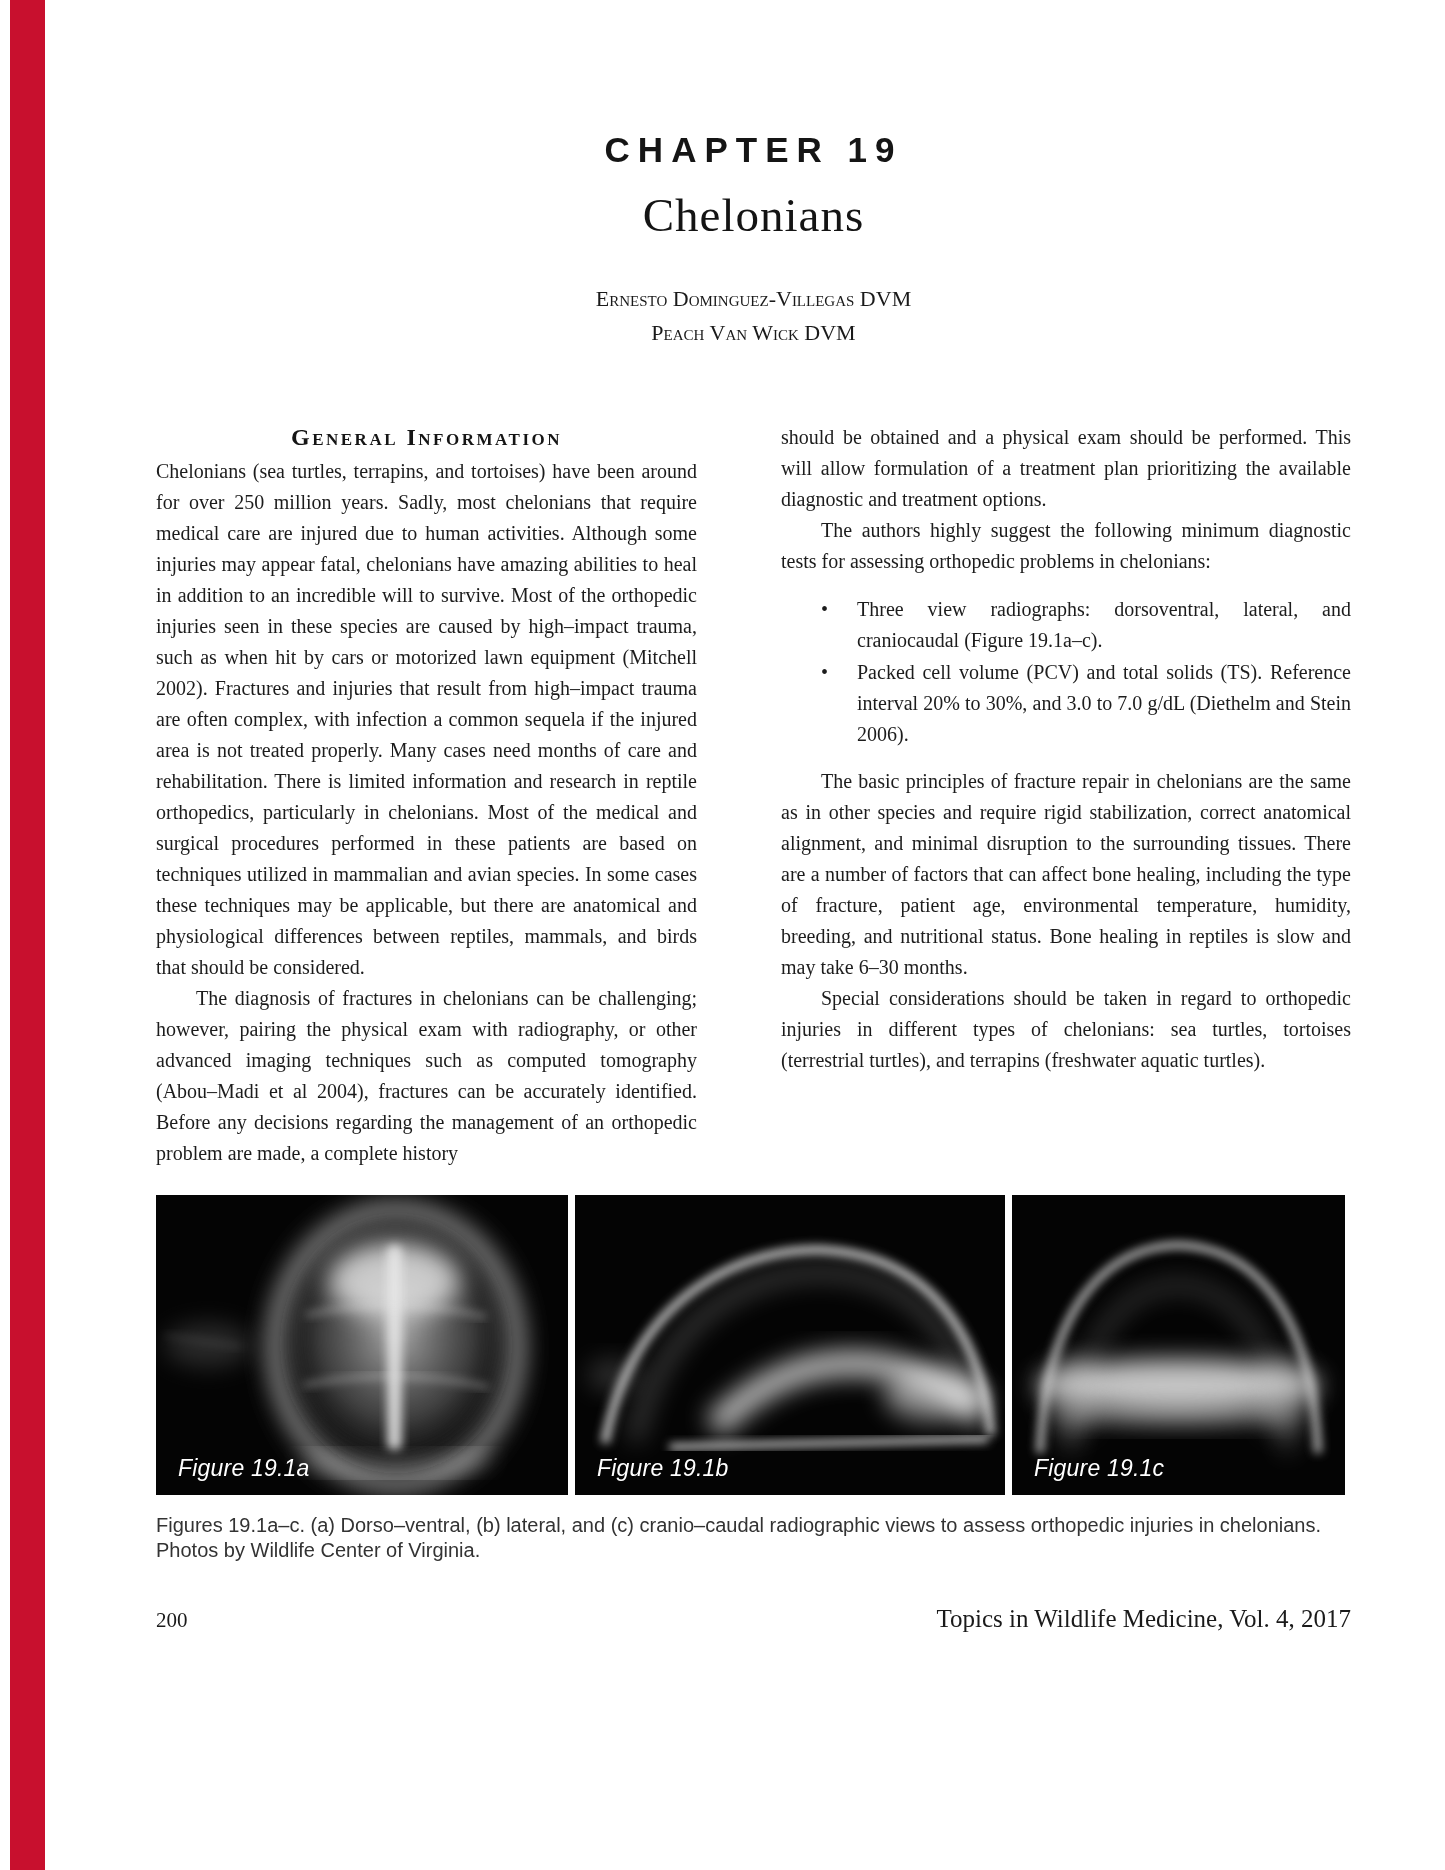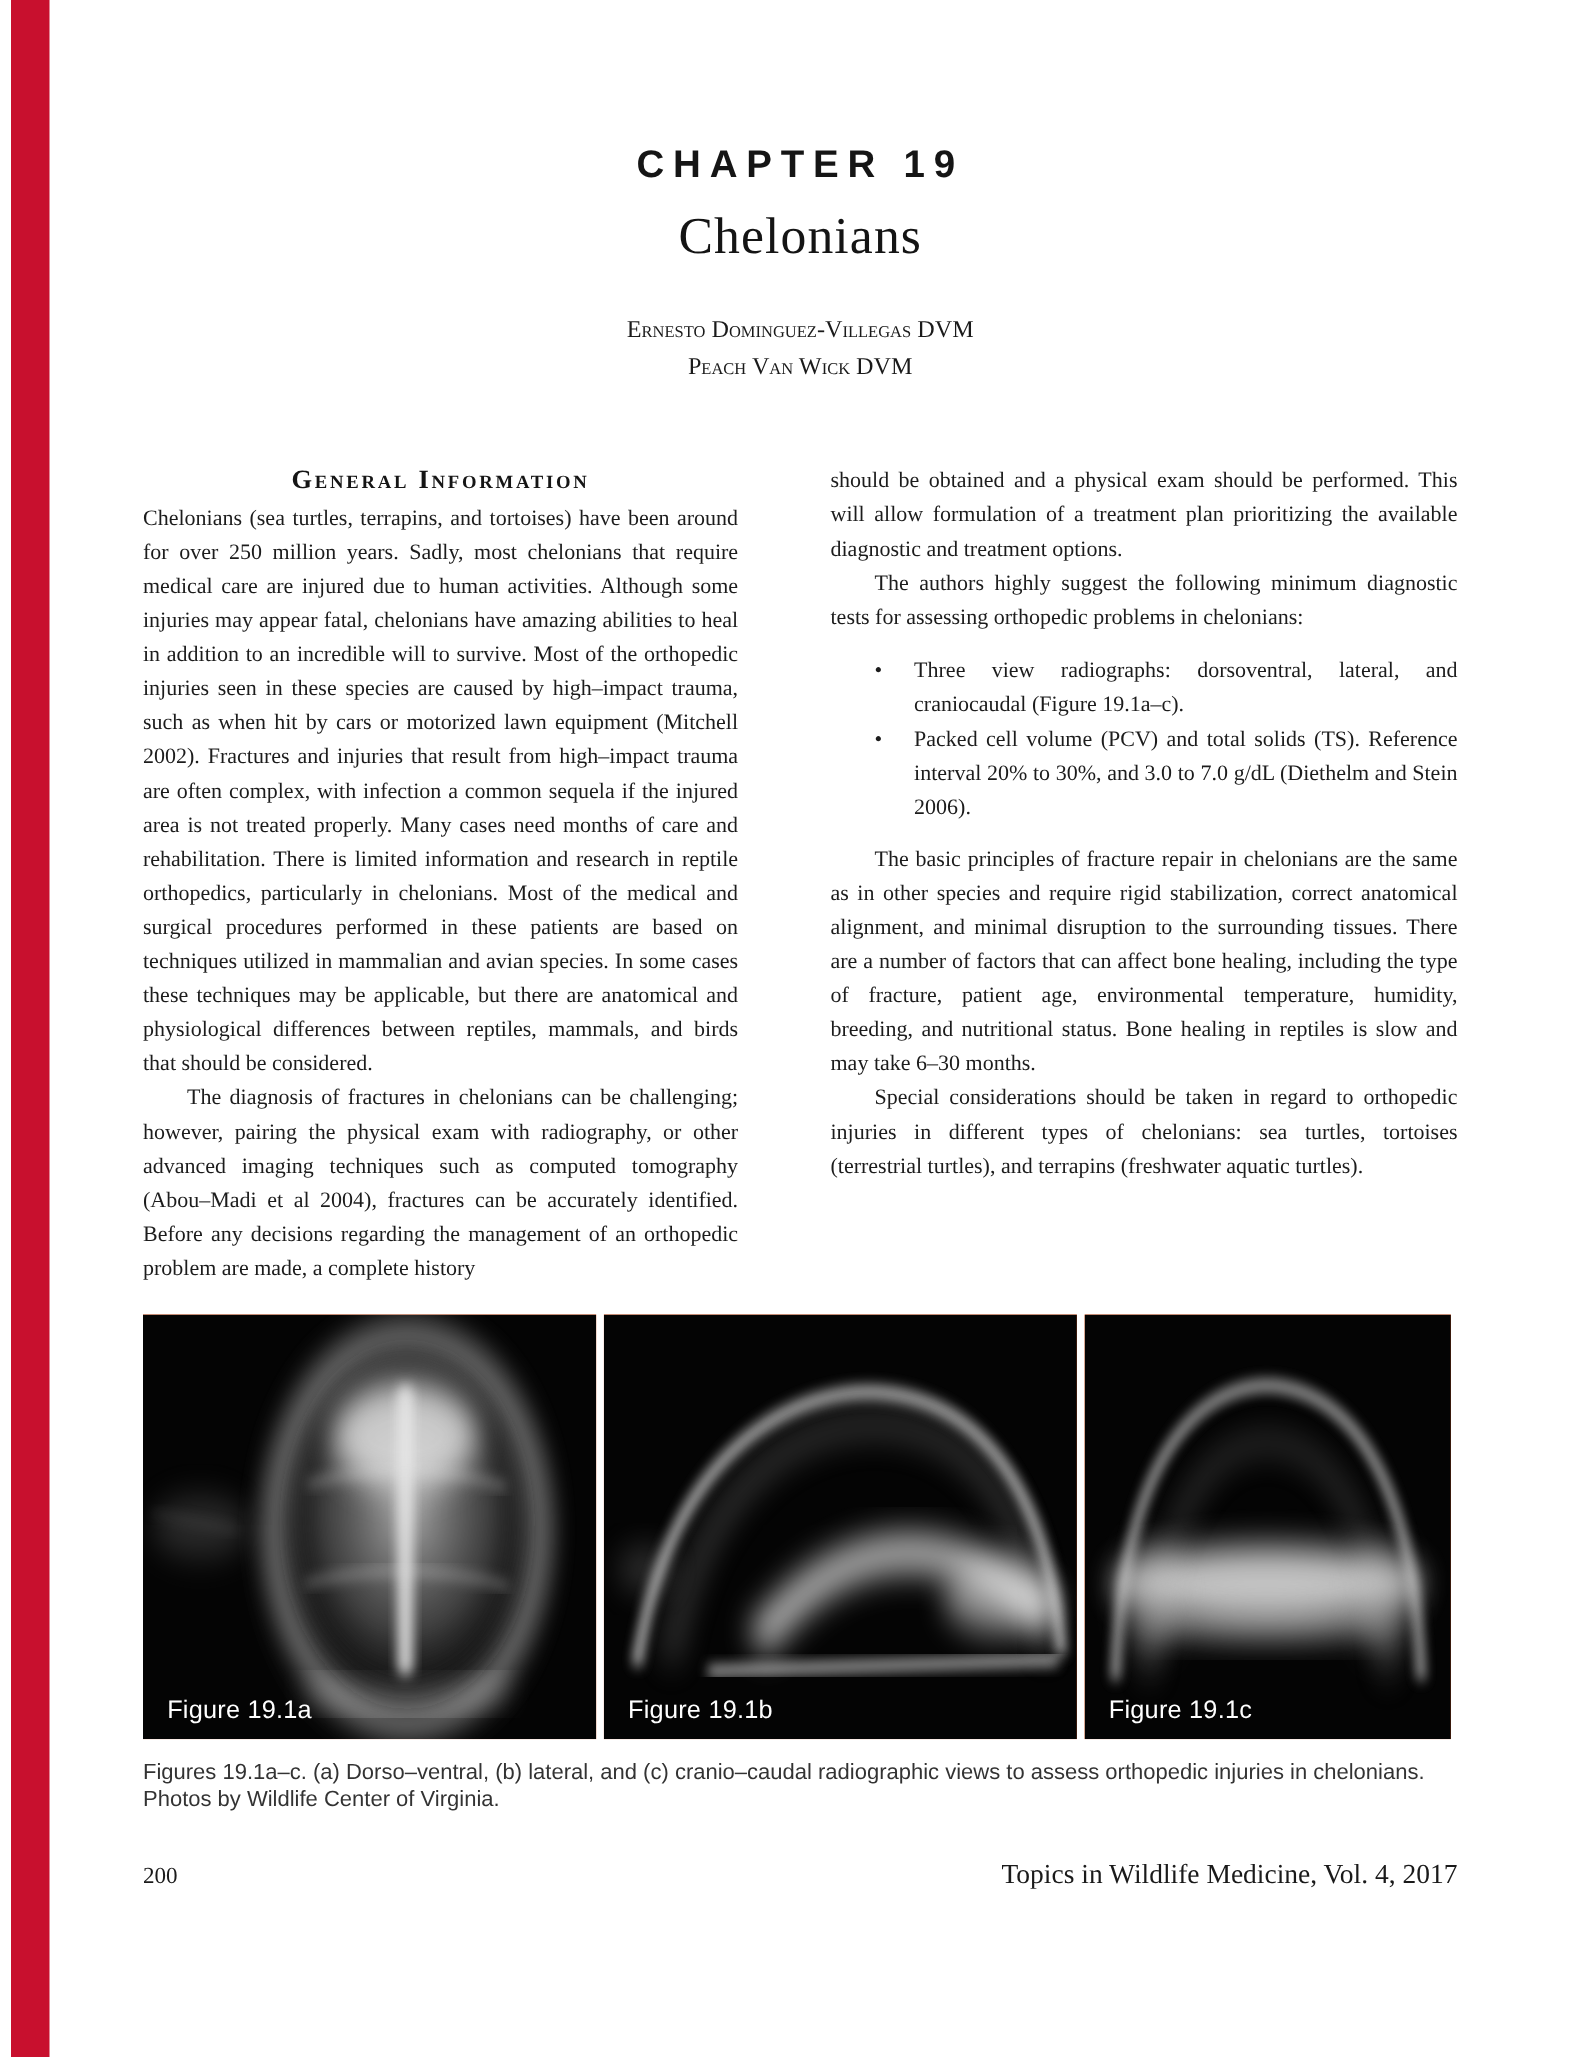--- a/index.html
+++ b/index.html
@@ -9,21 +9,21 @@
     width:1445px;height:1870px;
     background:#ffffff;
     font-family:"Liberation Serif", serif;
     color:#1c1c1c;
     overflow:hidden;
   }
   .edge-stripe{
     position:absolute;left:10px;top:0;bottom:0;width:35px;
   }
   .content{
-    position:absolute;left:130px;top:0;width:1195px;
+    position:absolute;left:156px;top:0;width:1195px;
   }
   .chapter-label{
     margin-top:130px;
     text-align:center;
     font-family:"Liberation Sans", sans-serif;
     font-weight:bold;
     font-size:35px;
     letter-spacing:8px;
     color:#151515;
   }
@@ -77,23 +77,24 @@
     position:absolute;left:40px;top:0;
   }
   .figures{
     display:flex;
     gap:7px;
     margin-top:26px;
   }
   .fig{
     position:relative;
     margin:0;
-    height:386px;
-    background:#c2410c;
+    height:300px;
+    background:#0f172a;
     overflow:hidden;
+    font-style:italic;
   }
   .fig svg{display:block;width:100%;height:100%;}
   .fig-a{flex:0 0 412px;}
   .fig-b{flex:0 0 430px;}
   .fig-c{flex:0 0 333px;}
   .fig-label{
     position:absolute;
     left:22px;bottom:13px;
     font-family:"Liberation Sans", sans-serif;
     font-size:23px;

